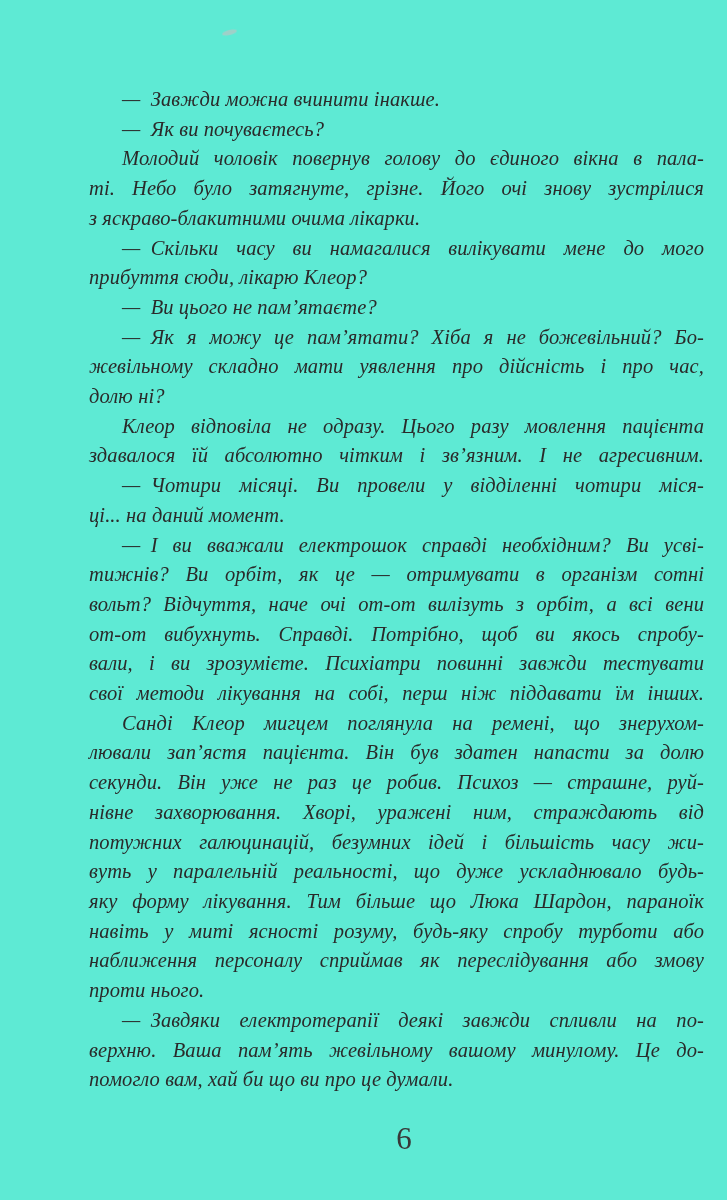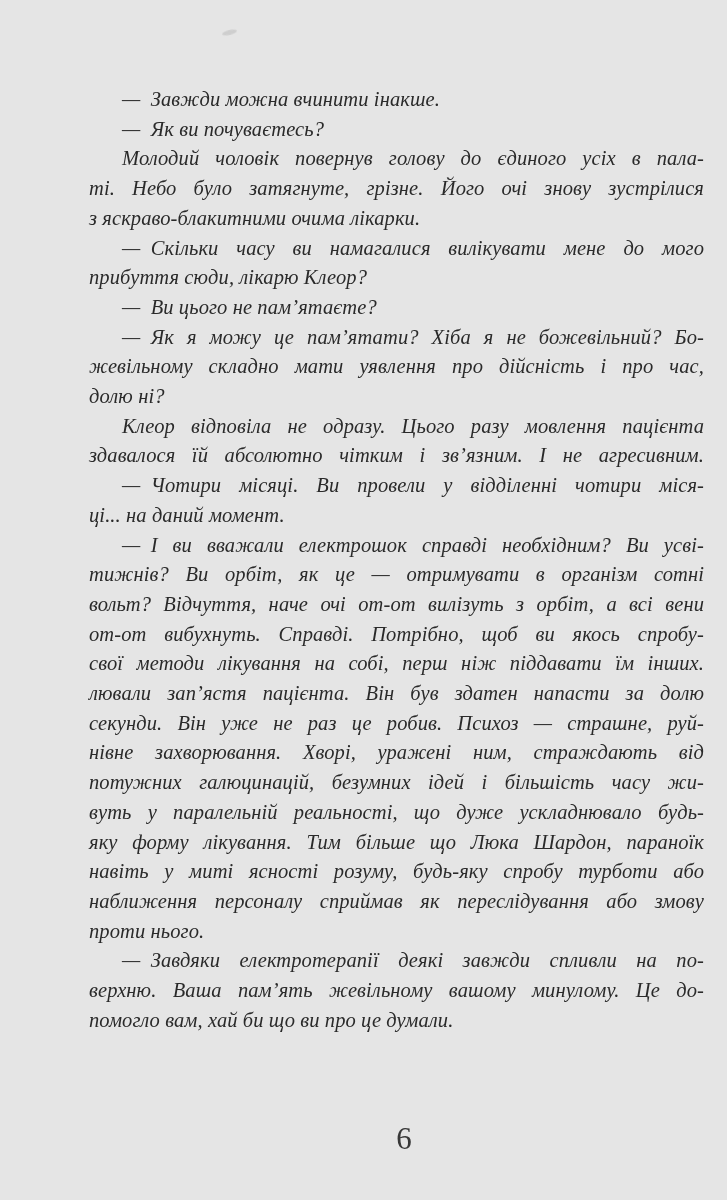--- a/index.html
+++ b/index.html
@@ -10,21 +10,21 @@
     width: 727px;
     height: 1200px;
     background: #fdfdfc;
     position: relative;
     overflow: hidden;
     font-family: "Liberation Serif", "DejaVu Serif", serif;
   }
   .page {
     position: absolute;
     inset: 0;
-    background: #e5e5e5;
+    background: #5eead4;
     color: #2a2a2a;
   }
   .smudge {
     position: absolute;
     left: 222px;
     top: 30px;
     width: 15px;
     height: 5px;
     background: #c3c3c3;
     border-radius: 50%;
@@ -65,38 +65,40 @@
   }
 </style>
 </head>
 <body>
 
 <div class="page">
   <div class="smudge"></div>
   <main class="text-block" id="text-block">
       <div class="line indent">— Завжди можна вчинити інакше.</div>
       <div class="line indent">— Як ви почуваєтесь?</div>
-      <div class="line indent just">Молодий чоловік повернув голову до єдиного усіх в пала-</div>
+      <div class="line indent just">Молодий чоловік повернув голову до єдиного вікна в пала-</div>
       <div class="line just">ті. Небо було затягнуте, грізне. Його очі знову зустрілися</div>
       <div class="line">з яскраво-блакитними очима лікарки.</div>
       <div class="line indent just">— Скільки часу ви намагалися вилікувати мене до мого</div>
       <div class="line">прибуття сюди, лікарю Клеор?</div>
       <div class="line indent">— Ви цього не пам’ятаєте?</div>
       <div class="line indent just">— Як я можу це пам’ятати? Хіба я не божевільний? Бо-</div>
       <div class="line just">жевільному складно мати уявлення про дійсність і про час,</div>
       <div class="line">долю ні?</div>
       <div class="line indent just">Клеор відповіла не одразу. Цього разу мовлення пацієнта</div>
       <div class="line just">здавалося їй абсолютно чітким і зв’язним. І не агресивним.</div>
       <div class="line indent just">— Чотири місяці. Ви провели у відділенні чотири міся-</div>
       <div class="line">ці... на даний момент.</div>
       <div class="line indent just">— І ви вважали електрошок справді необхідним? Ви усві-</div>
       <div class="line just">тижнів? Ви орбіт, як це — отримувати в організм сотні</div>
       <div class="line just">вольт? Відчуття, наче очі от-от вилізуть з орбіт, а всі вени</div>
       <div class="line just">от-от вибухнуть. Справді. Потрібно, щоб ви якось спробу-</div>
+      <div class="line just">вали, і ви зрозумієте. Психіатри повинні завжди тестувати</div>
       <div class="line just">свої методи лікування на собі, перш ніж піддавати їм інших.</div>
+      <div class="line indent just">Санді Клеор мигцем поглянула на ремені, що знерухом-</div>
       <div class="line just">лювали зап’ястя пацієнта. Він був здатен напасти за долю</div>
       <div class="line just">секунди. Він уже не раз це робив. Психоз — страшне, руй-</div>
       <div class="line just">нівне захворювання. Хворі, уражені ним, страждають від</div>
       <div class="line just">потужних галюцинацій, безумних ідей і більшість часу жи-</div>
       <div class="line just">вуть у паралельній реальності, що дуже ускладнювало будь-</div>
       <div class="line just">яку форму лікування. Тим більше що Люка Шардон, параноїк</div>
       <div class="line just">навіть у миті ясності розуму, будь-яку спробу турботи або</div>
       <div class="line just">наближення персоналу сприймав як переслідування або змову</div>
       <div class="line">проти нього.</div>
       <div class="line indent just">— Завдяки електротерапії деякі завжди спливли на по-</div>

